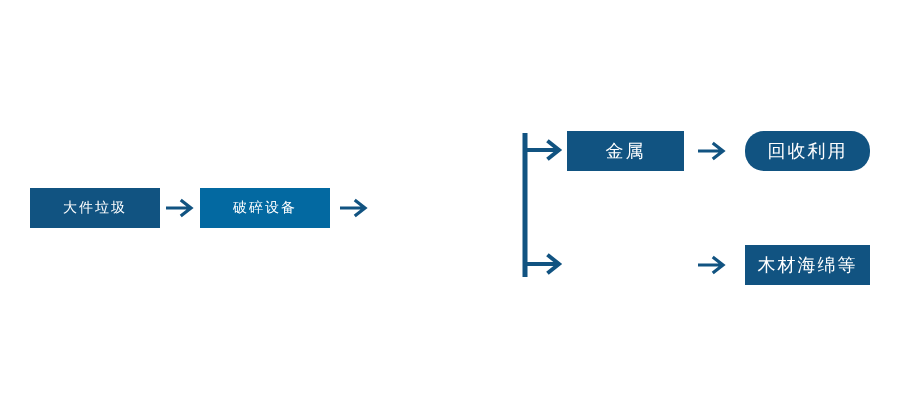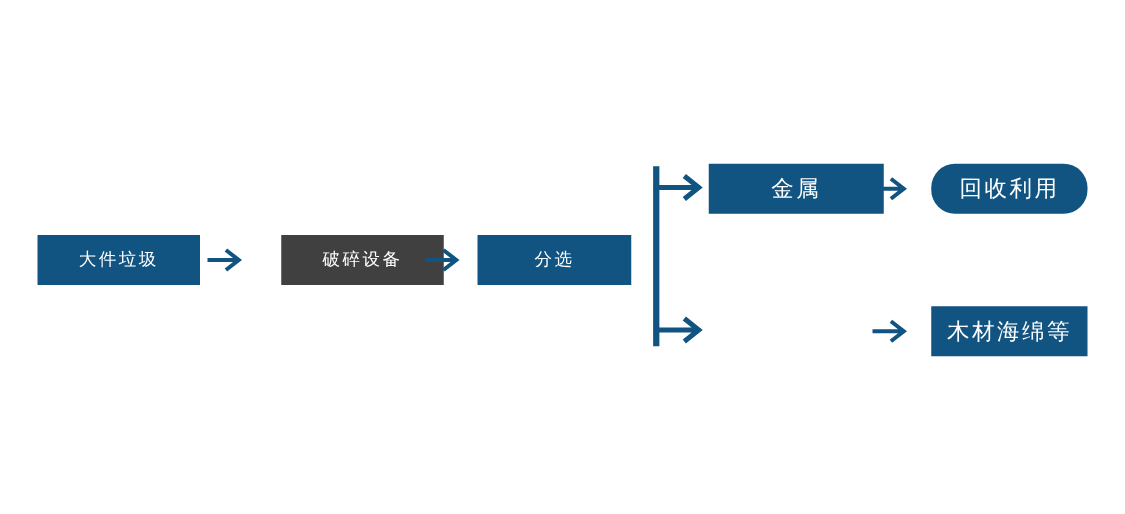--- a/index.html
+++ b/index.html
@@ -27,38 +27,38 @@
     display: flex;
     align-items: center;
     justify-content: center;
     box-sizing: border-box;
     color: #ffffff;
     letter-spacing: 2px;
     white-space: nowrap;
     user-select: none;
   }
   .node.blue  { background: #115381; }
-  .node.red   { background: #404040; margin-left: 25px; }
+  .node.red   { background: #0369a1; }
 
   
   .node-main {
     top: 188px;
     height: 40px;
     font-size: 14px;
   }
   #node-bulky-waste     { left: 30px;  width: 130px; }
   #node-crusher         { left: 200px; width: 130px; }
   #node-sorting         { left: 382px; width: 123px; }
 
   
   .node-branch {
     height: 40px;
     font-size: 18px;
   }
-  #node-metal           { left: 567px; top: 131px; width: 140px; }
+  #node-metal           { left: 567px; top: 131px; width: 117px; }
   #node-recycle         { left: 745px; top: 131px; width: 125px; border-radius: 19px; }
   #node-wood-sponge     { left: 560px; top: 245px; width: 125px; font-size: 17px; letter-spacing: 1px; }
   #node-incinerate-fuel { left: 745px; top: 245px; width: 125px; }
 
   
   .arrow {
     position: absolute;
     display: block;
     color: #115381;
   }
@@ -93,21 +93,20 @@
   </span>
 
   <div class="node red node-main" id="node-crusher">破碎设备</div>
 
   <span class="arrow" id="arrow-crusher-to-sorting">
     <svg width="30" height="24" viewBox="0 0 30 24" aria-hidden="true">
       <path d="M1 12 H21 M16 5 L25 12 L16 19" fill="none" stroke="#115381" stroke-width="3.2" stroke-linecap="square" stroke-linejoin="miter"></path>
     </svg>
   </span>
 
-  <div class="node blue node-main" id="node-sorting">分选</div>
 
   <div id="branch-connector">
     <svg width="60" height="165" viewBox="0 0 60 165" aria-hidden="true">
 
       <path d="M9 8 V152" fill="none" stroke="#115381" stroke-width="5" stroke-linecap="butt"></path>
 
       <path d="M9 25 H38 M33 17 L43 25 L33 33" fill="none" stroke="#115381" stroke-width="4" stroke-linecap="square" stroke-linejoin="miter"></path>
 
       <path d="M9 139 H38 M33 131 L43 139 L33 147" fill="none" stroke="#115381" stroke-width="4" stroke-linecap="square" stroke-linejoin="miter"></path>
     </svg>

